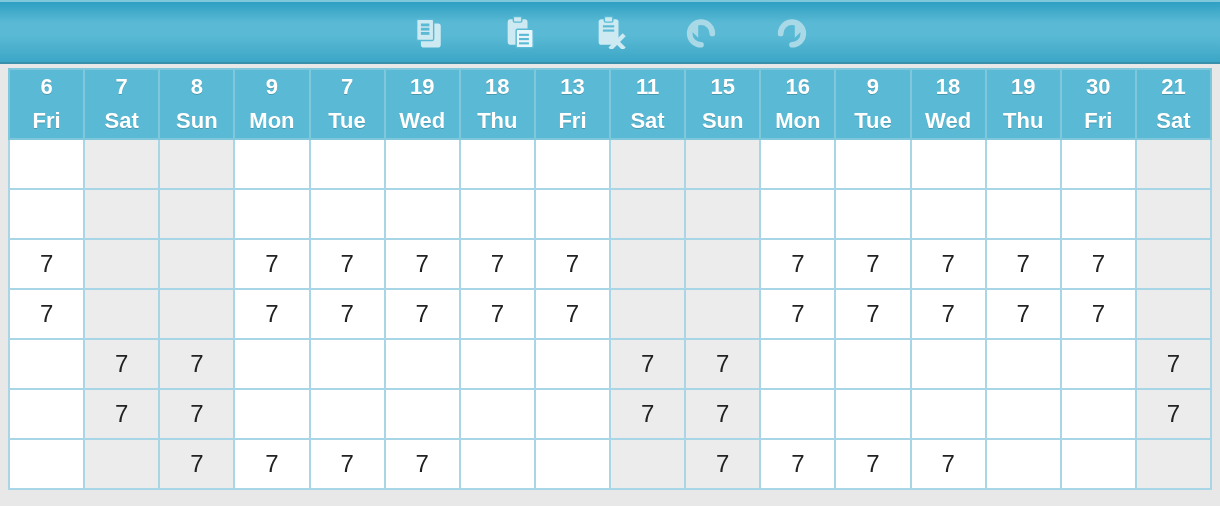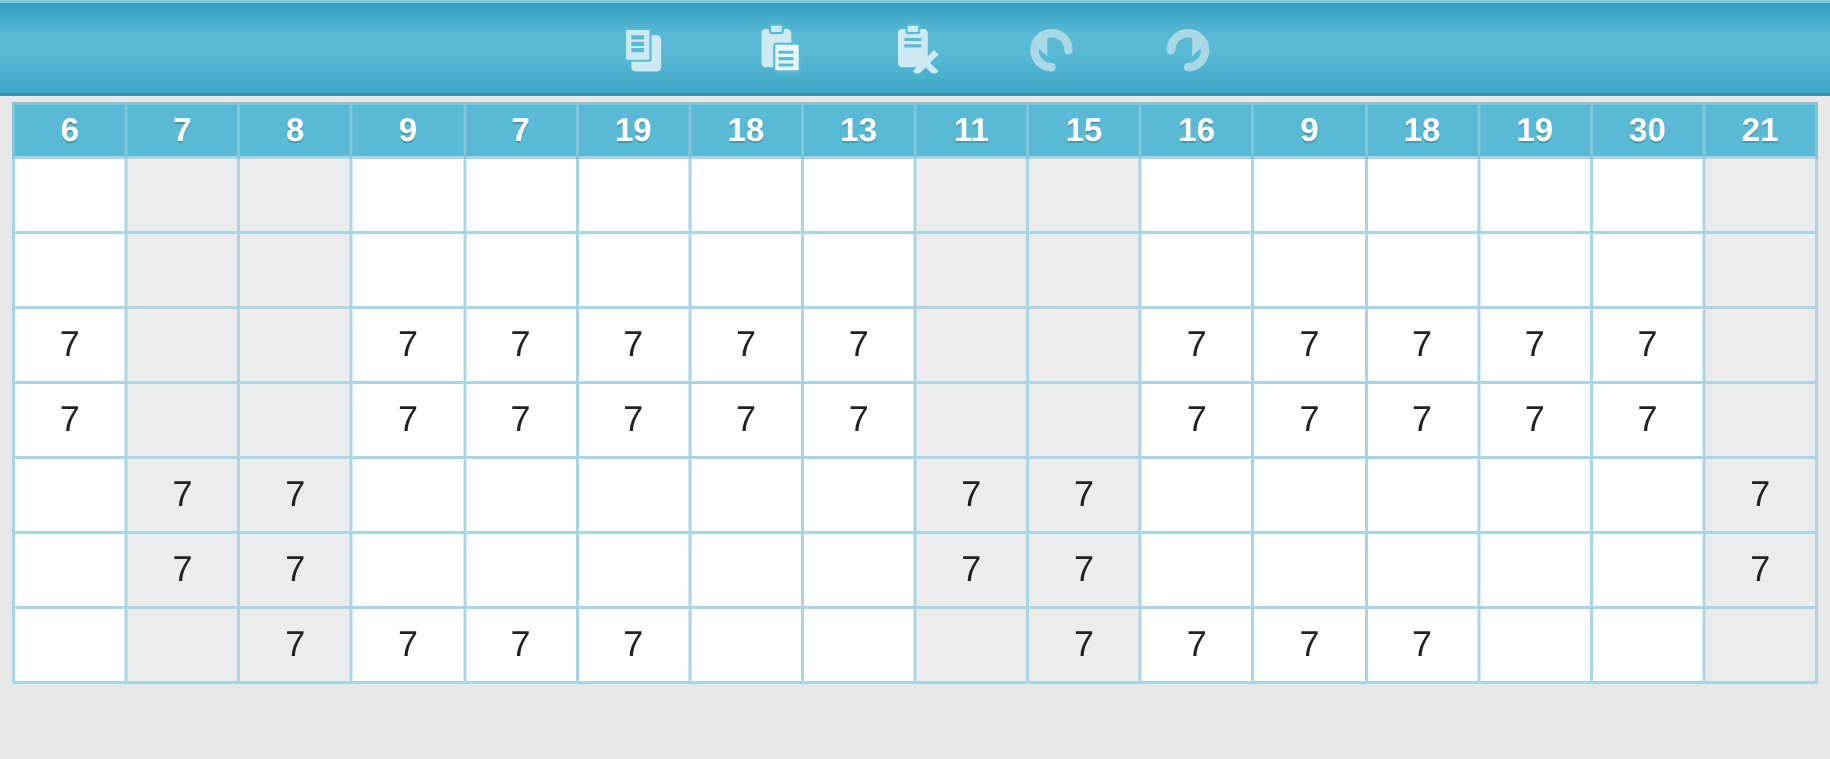--- a/index.html
+++ b/index.html
@@ -112,20 +112,38 @@
             <th>13</th>
             <th>11</th>
             <th>15</th>
             <th>16</th>
             <th>9</th>
             <th>18</th>
             <th>19</th>
             <th>30</th>
             <th>21</th>
           </tr>
+        <tr class="dow" id="row-dow">
+            <th>Fri</th>
+            <th>Sat</th>
+            <th>Sun</th>
+            <th>Mon</th>
+            <th>Tue</th>
+            <th>Wed</th>
+            <th>Thu</th>
+            <th>Fri</th>
+            <th>Sat</th>
+            <th>Sun</th>
+            <th>Mon</th>
+            <th>Tue</th>
+            <th>Wed</th>
+            <th>Thu</th>
+            <th>Fri</th>
+            <th>Sat</th>
+          </tr>
       </thead>
       <tbody id="cal-body">
           <tr>
             <td></td>
             <td class="weekend"></td>
             <td class="weekend"></td>
             <td></td>
             <td></td>
             <td></td>
             <td></td>

